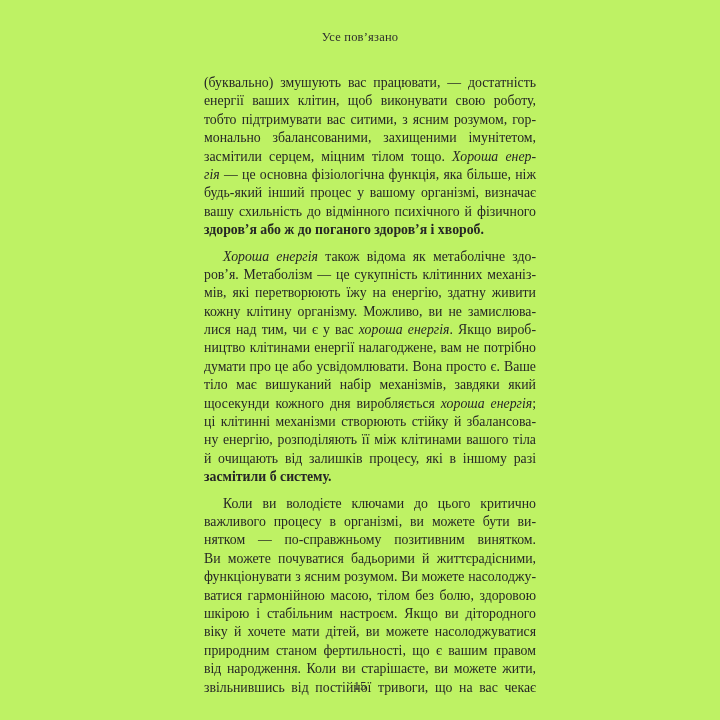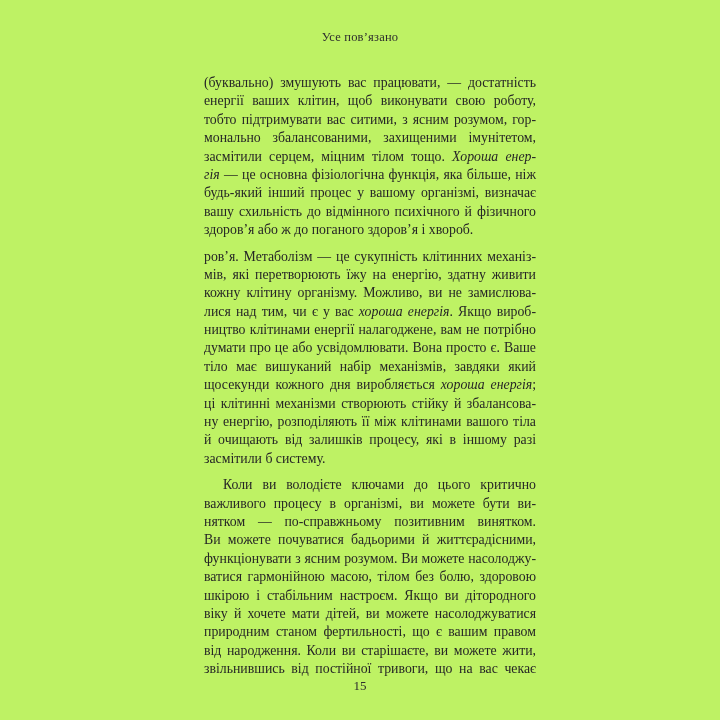--- a/index.html
+++ b/index.html
@@ -33,20 +33,21 @@
   .paragraph { margin: 8px; padding: 0; }
   .line {
     line-height: 18.4px;
     height: 18.4px;
     text-align: justify;
     text-align-last: justify;
     white-space: normal;
   }
   .line.noj {
     text-align-last: left;
+    font-weight: bold;
   }
   .line.indent {
     text-indent: 19px;
   }
   .it { font-style: italic; }
   .folio {
     position: absolute;
     top: 678px; left: 0; width: 720px;
     text-align: center;
     font-size: 13px;
@@ -65,20 +66,21 @@
         <div class="line"><span>енергії ваших клітин, щоб виконувати свою роботу,</span></div>
         <div class="line"><span>тобто підтримувати вас ситими, з ясним розумом, гор-</span></div>
         <div class="line"><span>монально збалансованими, захищеними імунітетом,</span></div>
         <div class="line"><span>засмітили серцем, міцним тілом тощо. </span><span class="it">Хороша енер-</span></div>
         <div class="line"><span class="it">гія</span><span> — це основна фізіологічна функція, яка більше, ніж</span></div>
         <div class="line"><span>будь-який інший процес у вашому організмі, визначає</span></div>
         <div class="line"><span>вашу схильність до відмінного психічного й фізичного</span></div>
         <div class="line noj"><span>здоров’я або ж до поганого здоров’я і хвороб.</span></div>
       </div>
       <div class="paragraph">
+        <div class="line indent"><span class="it">Хороша енергія</span><span> також відома як метаболічне здо-</span></div>
         <div class="line"><span>ров’я. Метаболізм — це сукупність клітинних механіз-</span></div>
         <div class="line"><span>мів, які перетворюють їжу на енергію, здатну живити</span></div>
         <div class="line"><span>кожну клітину організму. Можливо, ви не замислюва-</span></div>
         <div class="line"><span>лися над тим, чи є у вас </span><span class="it">хороша енергія</span><span>. Якщо вироб-</span></div>
         <div class="line"><span>ництво клітинами енергії налагоджене, вам не потрібно</span></div>
         <div class="line"><span>думати про це або усвідомлювати. Вона просто є. Ваше</span></div>
         <div class="line"><span>тіло має вишуканий набір механізмів, завдяки який</span></div>
         <div class="line"><span>щосекунди кожного дня виробляється </span><span class="it">хороша енергія</span><span>;</span></div>
         <div class="line"><span>ці клітинні механізми створюють стійку й збалансова-</span></div>
         <div class="line"><span>ну енергію, розподіляють її між клітинами вашого тіла</span></div>

